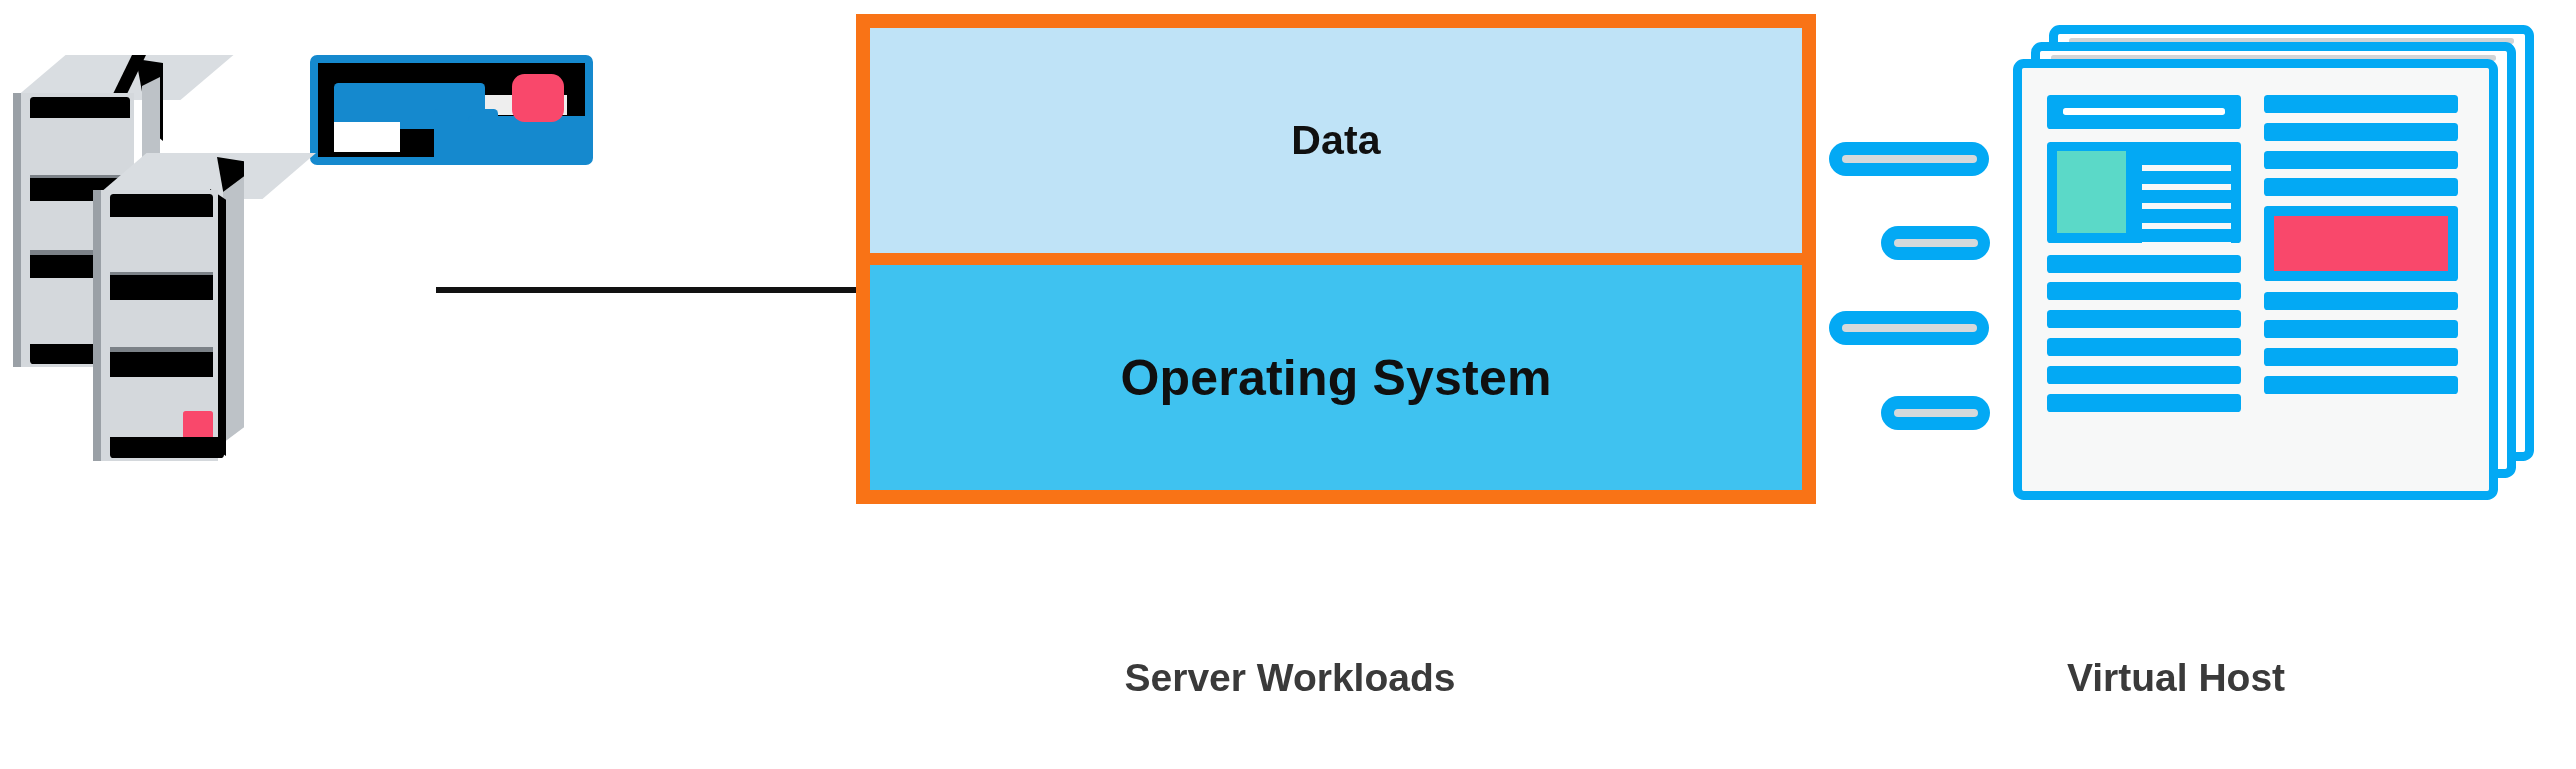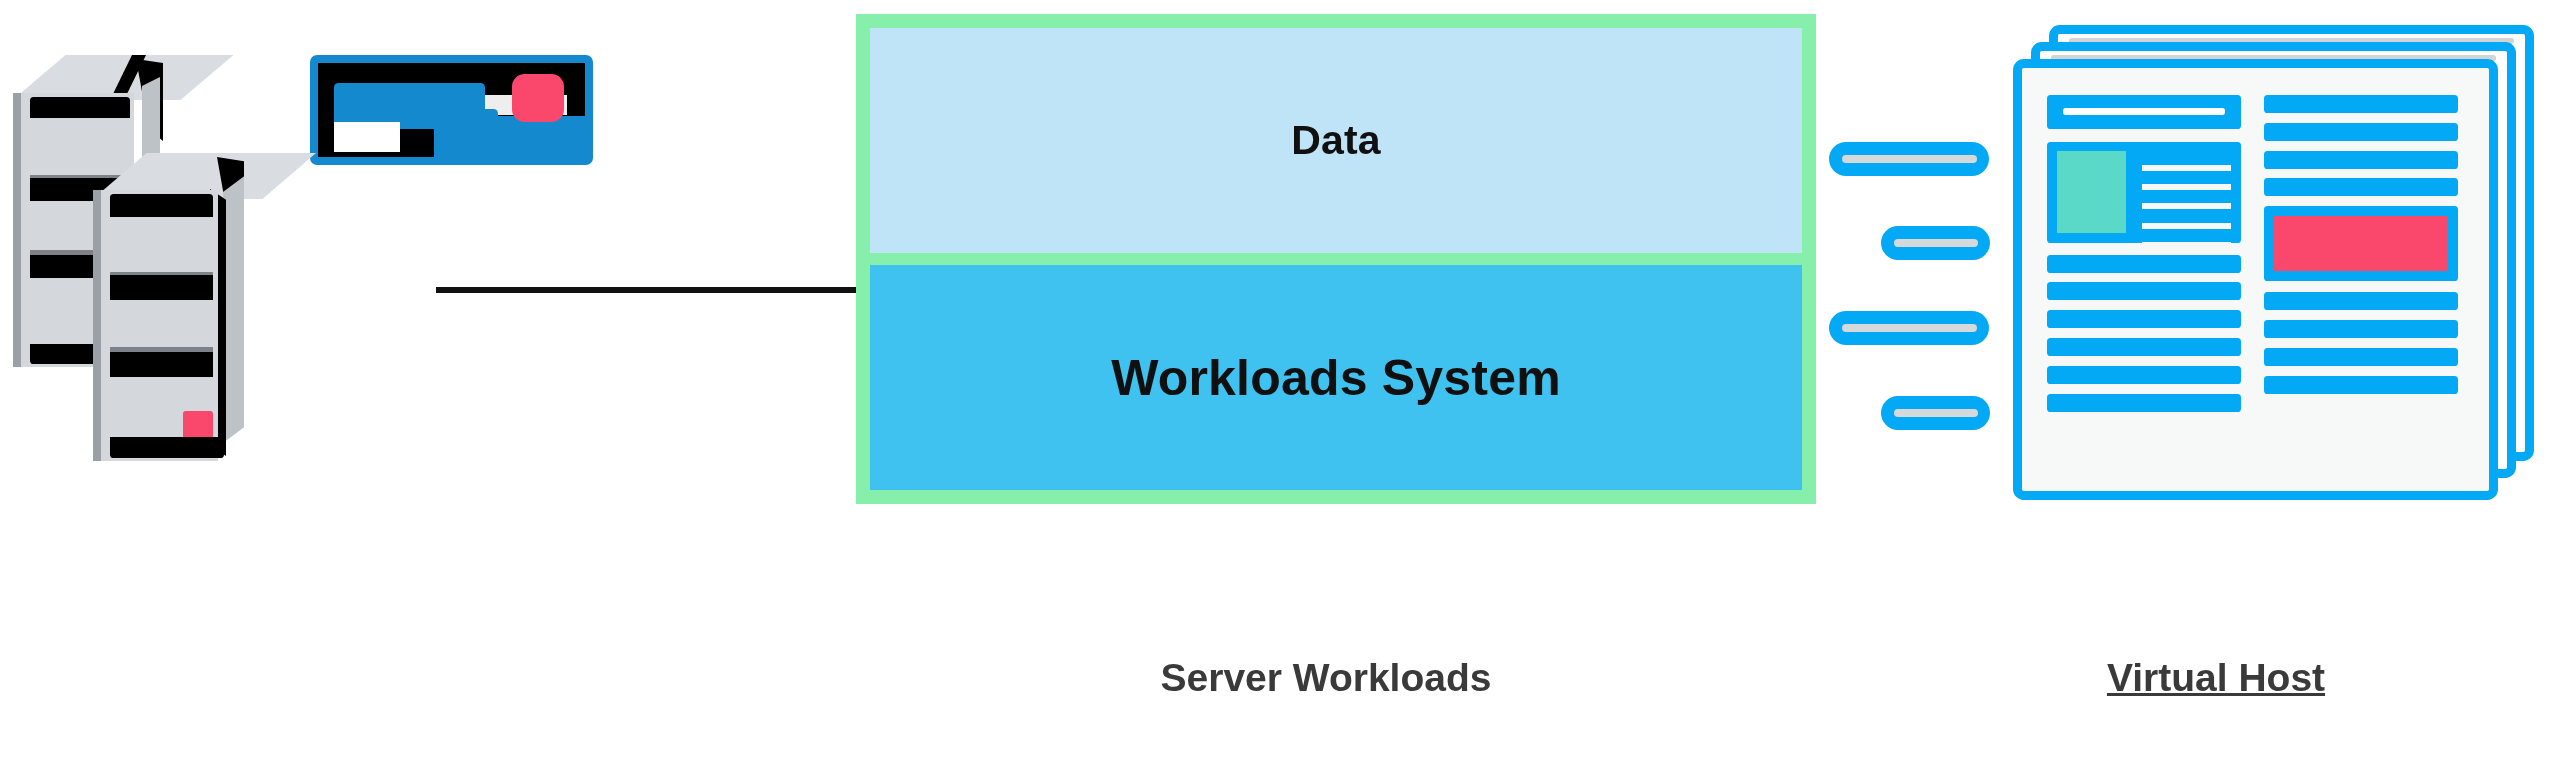--- a/index.html
+++ b/index.html
@@ -100,21 +100,21 @@
     background: #111111;
   }
 
   
   #workload-stack {
     position: absolute;
     left: 856px;
     top: 14.2px;
     width: 960px;
     height: 490px;
-    background: #86efac;
+    background: #f97316;
     padding: 14.2px;
     box-sizing: border-box;
     display: flex;
     flex-direction: column;
     gap: 12.5px;
   }
   .workload-layer {
     flex: 1 1 0;
     display: flex;
     align-items: center;
@@ -241,22 +241,22 @@
   .caption {
     position: absolute;
     color: #3A3A3A;
     font-weight: bold;
     font-size: 39px;
     line-height: 1.22;
     text-align: center;
     white-space: pre-line;
   }
   #caption-physical  { left: 18px;   top: 628px; width: 374px; }
-  #caption-workloads { left: 988px; top: 654px; width: 676px; }
-  #caption-virtual   { left: 1940px; top: 654px; width: 552px; text-decoration: underline; }
+  #caption-workloads { left: 952px; top: 654px; width: 676px; }
+  #caption-virtual   { left: 1900px; top: 654px; width: 552px; }
 </style>
 </head>
 <body>
 
 <div id="diagram">
 
   <div id="physical-servers-group">
 
     <div id="server-badge">
       <div class="badge-strip" style="left:18px; top:32px; width:231px; height:19.6px;"></div>
@@ -309,21 +309,21 @@
         <div class="led" style="left:82px; top:221px; width:30px; height:30px;"></div>
         <div class="slot" style="left:9px; top:247px; width:114px; height:21.4px; border-radius:0 0 3.6px 3.6px;"></div>
       </div>
     </div>
   </div>
 
   <div id="connector-line"></div>
 
   <div id="workload-stack">
     <div class="workload-layer" id="layer-data">Data</div>
-    <div class="workload-layer" id="layer-os">Workloads System</div>
+    <div class="workload-layer" id="layer-os">Operating System</div>
   </div>
 
   <div id="pill-connectors">
     <div class="pill pill-long" style="top:0px;">
         <div class="pill-inner"></div>
       </div>
     <div class="pill pill-short" style="top:84px;">
         <div class="pill-inner"></div>
       </div>
     <div class="pill pill-long" style="top:169px;">

